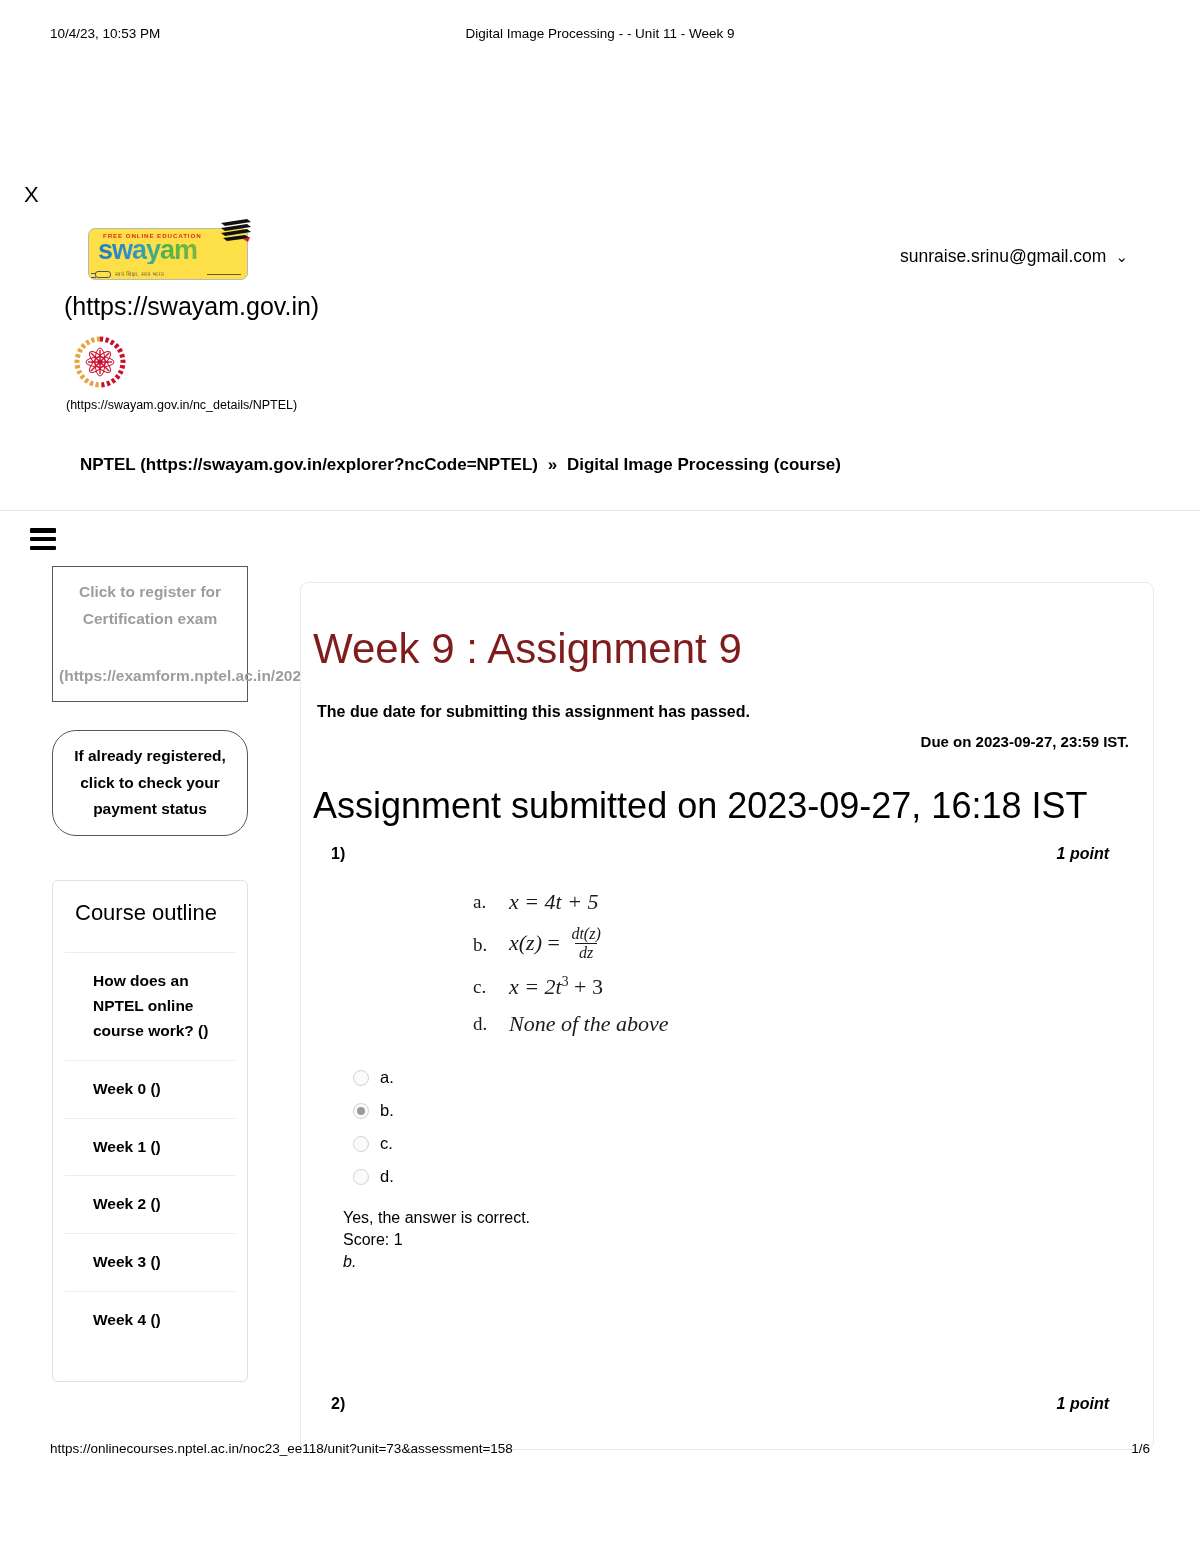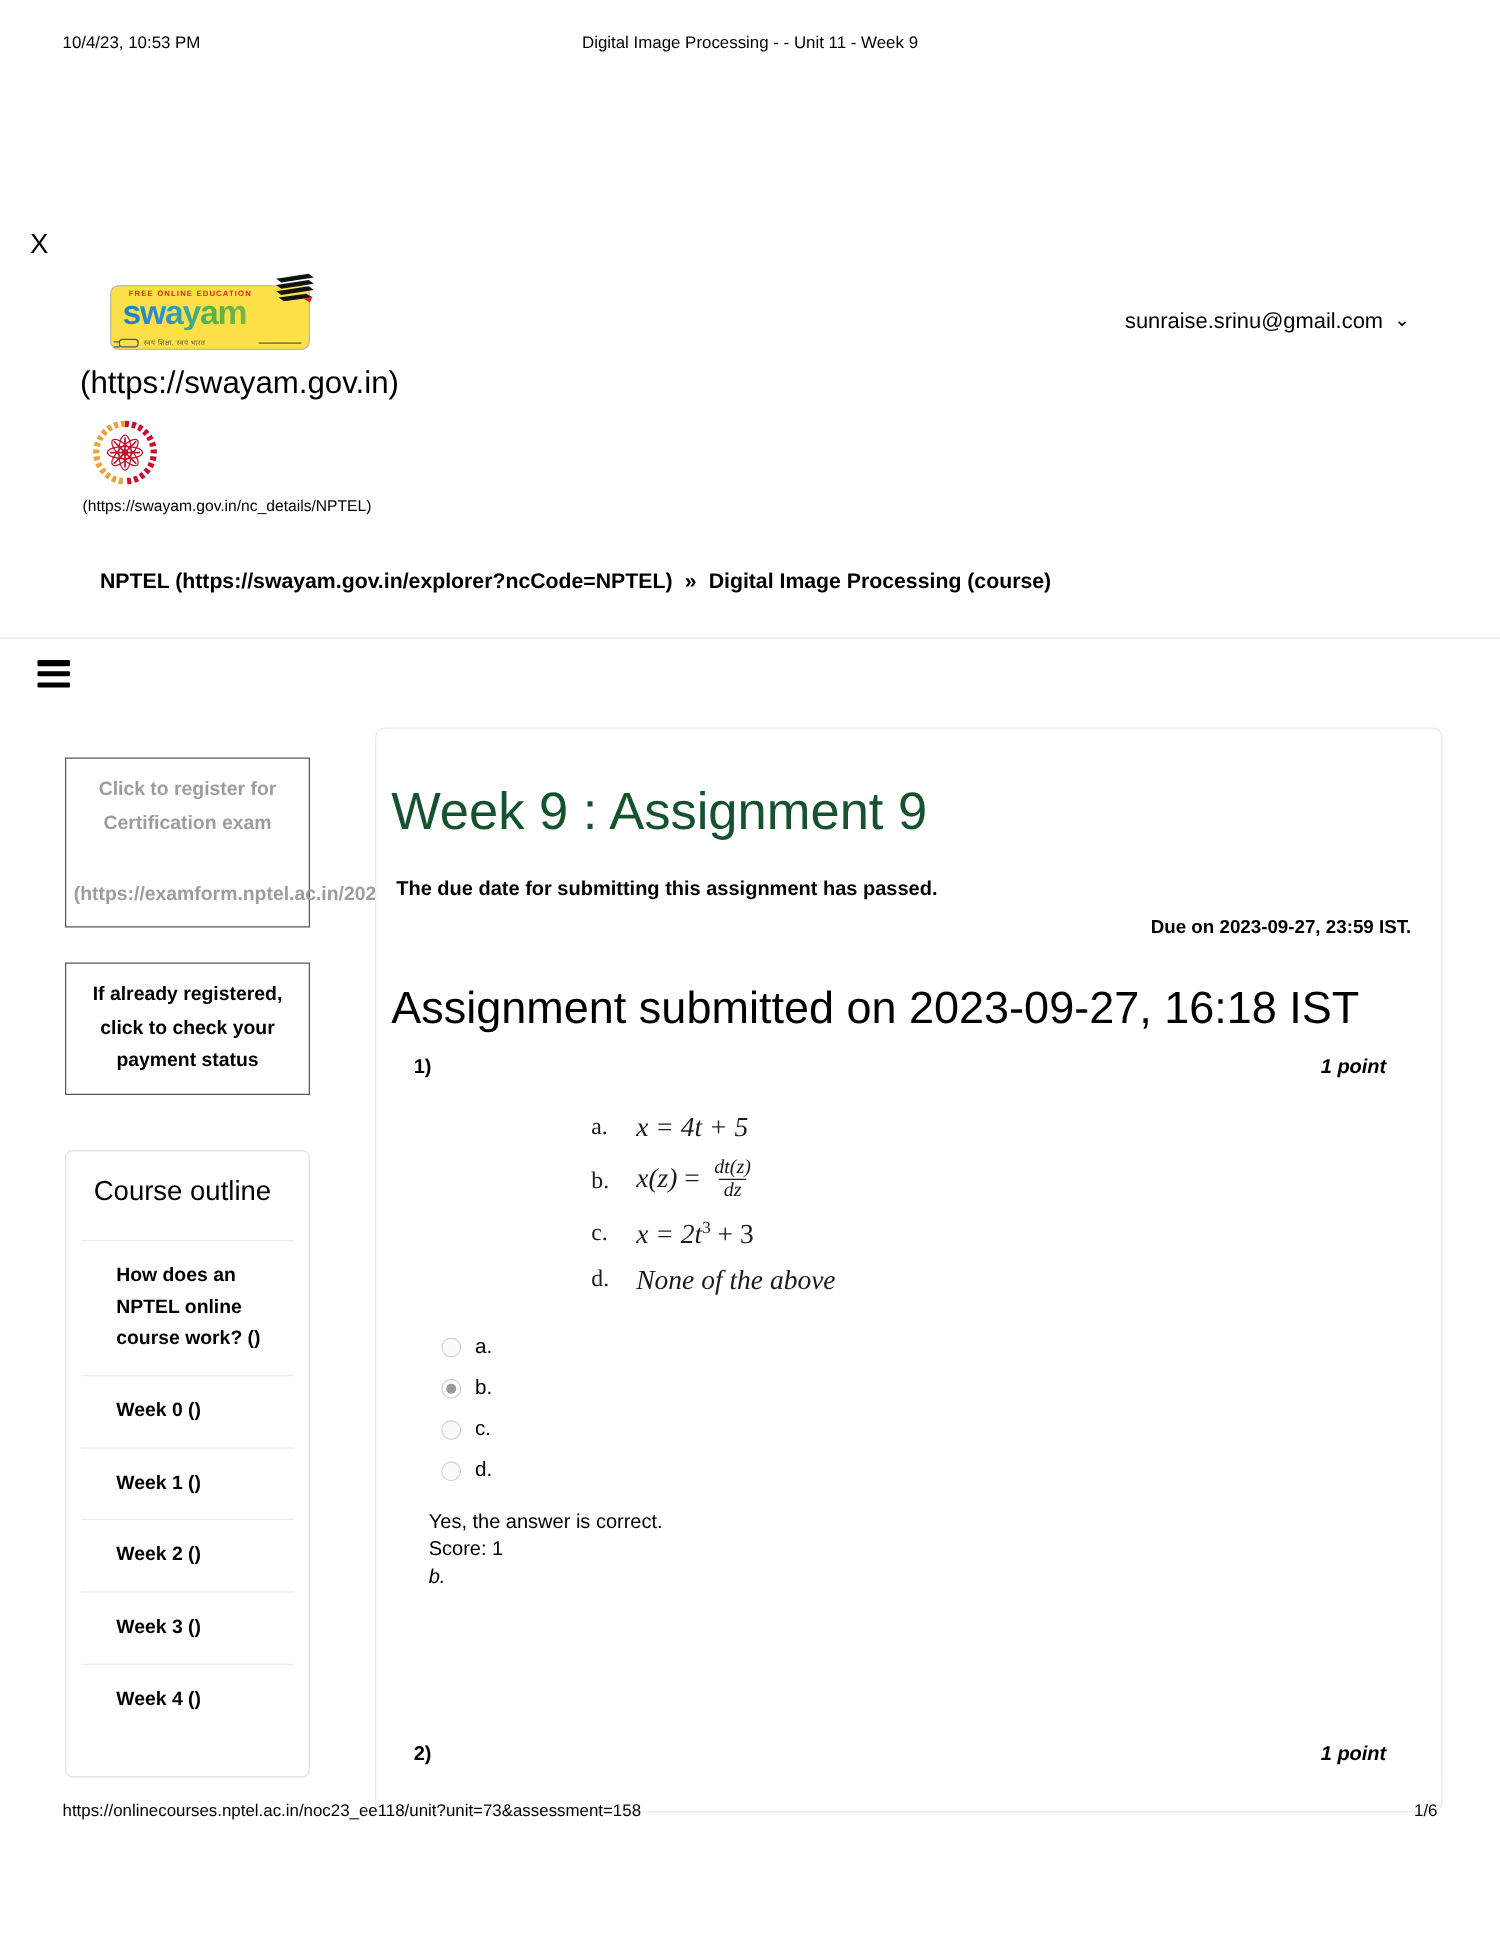--- a/index.html
+++ b/index.html
@@ -137,30 +137,30 @@
 
   .sb-box {
     border: 1.6px solid #585858;
     padding: 12px 8px;
     text-align: center;
     font-size: 15.5px;
     font-weight: bold;
     line-height: 1.72;
     background: #fff;
   }
-  .sb-box.register { color: #9d9d9d; height: 136px; position: relative; overflow: visible; margin-top: 40px; }
+  .sb-box.register { color: #9d9d9d; height: 136px; position: relative; overflow: visible; }
   .sb-box.register .reglabel { display: block; }
   .sb-box.register .regurl {
     position: absolute;
     left: 6px; top: 96px;
     white-space: nowrap;
     font-weight: bold;
     color: #9d9d9d;
   }
-  .sb-box.payment { margin-top: 28px; color: #000; }
+  .sb-box.payment { margin-top: 28px; color: #000; border-radius: 24px; }
 
   .outline-card {
     margin-top: 44px;
     border: 1px solid #e0e0e0;
     border-radius: 6px;
     background: #fff;
     padding: 0 0 20px 0;
     width: 196px;
   }
   .outline-title {
@@ -184,21 +184,21 @@
     left: 300px; top: 582px;
     width: 854px;
     height: 868px;
     border: 1px solid #eaeaea;
     border-radius: 8px;
     background: #fff;
     overflow: hidden;
   }
   .assign-title {
     position: absolute; left: 12px; top: 42px;
-    font-size: 42px; color: #14532d; white-space: nowrap;
+    font-size: 42px; color: #7f1d1d; white-space: nowrap;
   }
   .due-note {
     position: absolute; left: 16px; top: 120px;
     font-size: 16px; font-weight: bold; color: #000;
   }
   .due-on {
     position: absolute; right: 24px; top: 150px;
     font-size: 15px; font-weight: bold; color: #000; white-space: nowrap;
   }
   .submitted {

